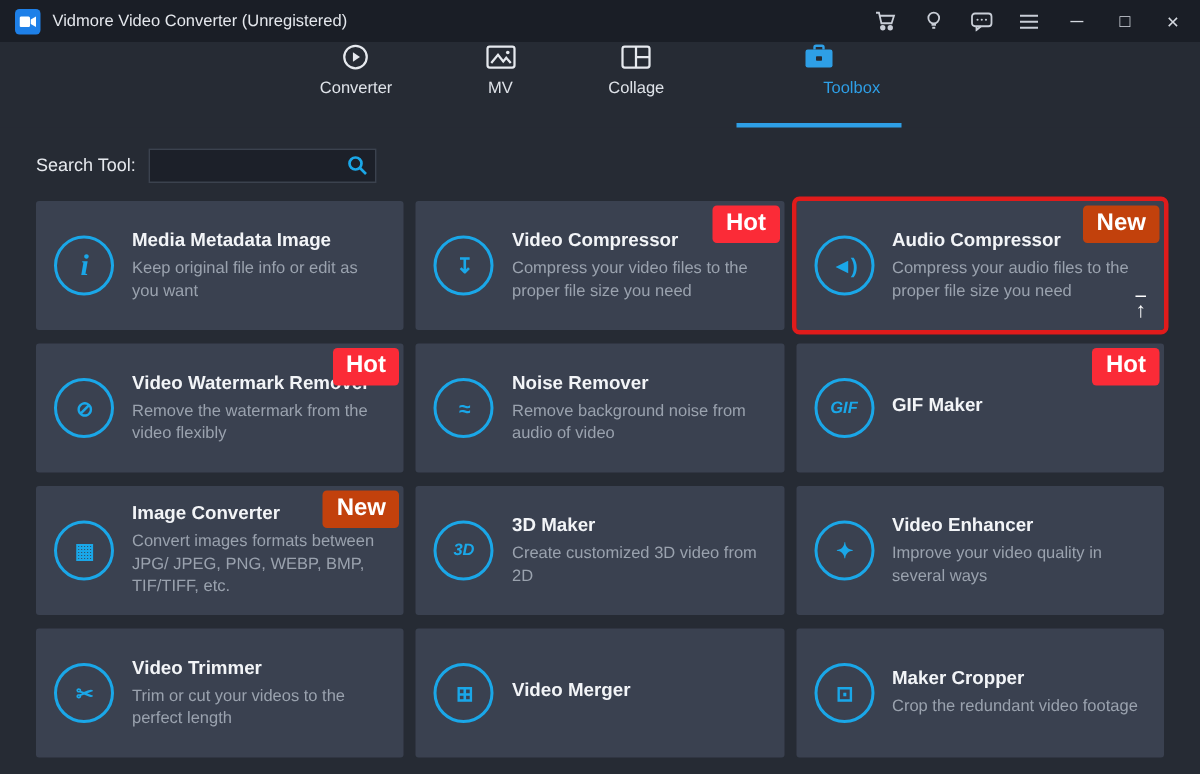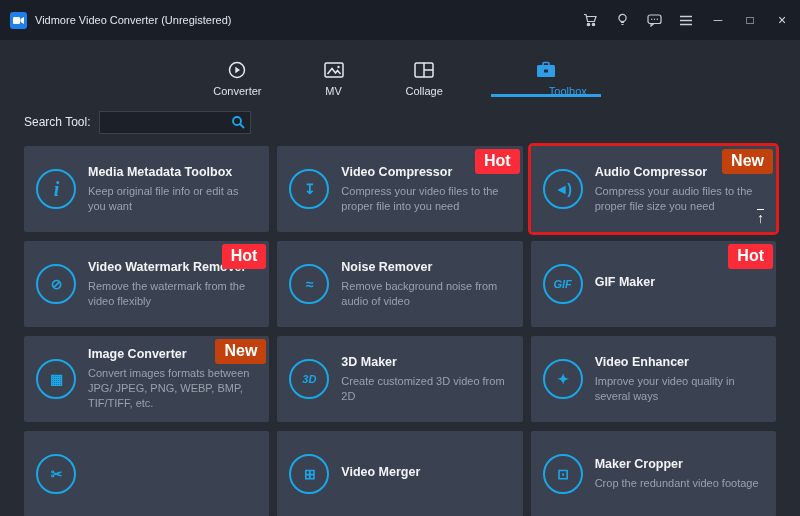--- a/index.html
+++ b/index.html
@@ -6,42 +6,42 @@
   html,body { width:800px; height:516px; overflow:hidden; }
   body {
     font-family:"Liberation Sans", sans-serif;
     background:#262b34;
     color:#e8eaee;
     position:relative;
   }
 
   
   .titlebar {
-    height:40px; background:#1a1e26;
+    height:28px; background:#1a1e26;
     display:flex; align-items:center; padding:0 10px; gap:8px;justify-content:flex-end;
   }
   .app-logo {
     width:17px; height:17px; border-radius:3px; background:#1e80e8;
     display:flex; align-items:center; justify-content:center; flex:0 0 auto;
   }
   .app-title { font-size:11px; color:#e4e7ec; }
   .tb-right { margin-left:auto; display:flex; align-items:center; gap:16px; }
   .tb-ic { width:16px; height:16px; display:flex; align-items:center; justify-content:center;
            color:#c9ced7; cursor:pointer; }
   .win-ctl { font-size:12px; color:#d5d9e0; cursor:pointer; width:16px; text-align:center; }
   .win-ctl.close { font-size:14px; }
 
   
   .tabbar {
     height:57px; display:flex; justify-content:center; align-items:stretch; gap:34px;
     background:#262b34;
   }
   .tab {
     position:relative; display:flex; flex-direction:column; align-items:center;
-    justify-content:flex-end; gap:5px; padding:0 14px; cursor:pointer;
+    justify-content:flex-start; gap:5px; padding:0 14px; cursor:pointer;
   }
   .tab .tab-label { font-size:11px; color:#dfe3e9; }
   .tab.active .tab-label { color:#2e9fe6;margin-left:44px; }
   .tab.active::after {
     content:""; position:absolute; left:0; right:0; bottom:0; height:3px; background:#2e9fe6;
   }
   .tab-ic { height:20px; display:flex; align-items:center; justify-content:center; }
 
   
   .search-row {
@@ -191,31 +191,31 @@
       </svg>
     </span>
   </span>
 </div>
 
 <div class="grid">
 
   <div class="card">
     <span class="tool-circle serif-i">i</span>
     <span class="card-text">
-      <div class="card-title">Media Metadata Toolbox</div>
+      <div class="card-title">Media Metadata Image</div>
       <div class="card-desc">Keep original file info or edit as you want</div>
     </span>
   </div>
 
   <div class="card">
     <span class="badge hot">Hot</span>
     <span class="tool-circle">↧</span>
     <span class="card-text">
       <div class="card-title">Video Compressor</div>
-      <div class="card-desc">Compress your video files to the proper file into you need</div>
+      <div class="card-desc">Compress your video files to the proper file size you need</div>
     </span>
   </div>
 
   <div class="card selected">
     <span class="badge new">New</span>
     <span class="tool-circle">◄)</span>
     <span class="card-text">
       <div class="card-title">Audio Compressor</div>
       <div class="card-desc">Compress your audio files to the proper file size you need</div>
     </span>
@@ -267,20 +267,24 @@
   <div class="card">
     <span class="tool-circle">✦</span>
     <span class="card-text">
       <div class="card-title">Video Enhancer</div>
       <div class="card-desc">Improve your video quality in several ways</div>
     </span>
   </div>
 
   <div class="card">
     <span class="tool-circle">✂</span>
+    <span class="card-text">
+      <div class="card-title">Video Trimmer</div>
+      <div class="card-desc">Trim or cut your videos to the perfect length</div>
+    </span>
   </div>
 
   <div class="card">
     <span class="tool-circle">⊞</span>
     <span class="card-text">
       <div class="card-title">Video Merger</div>
     </span>
   </div>
 
   <div class="card">

